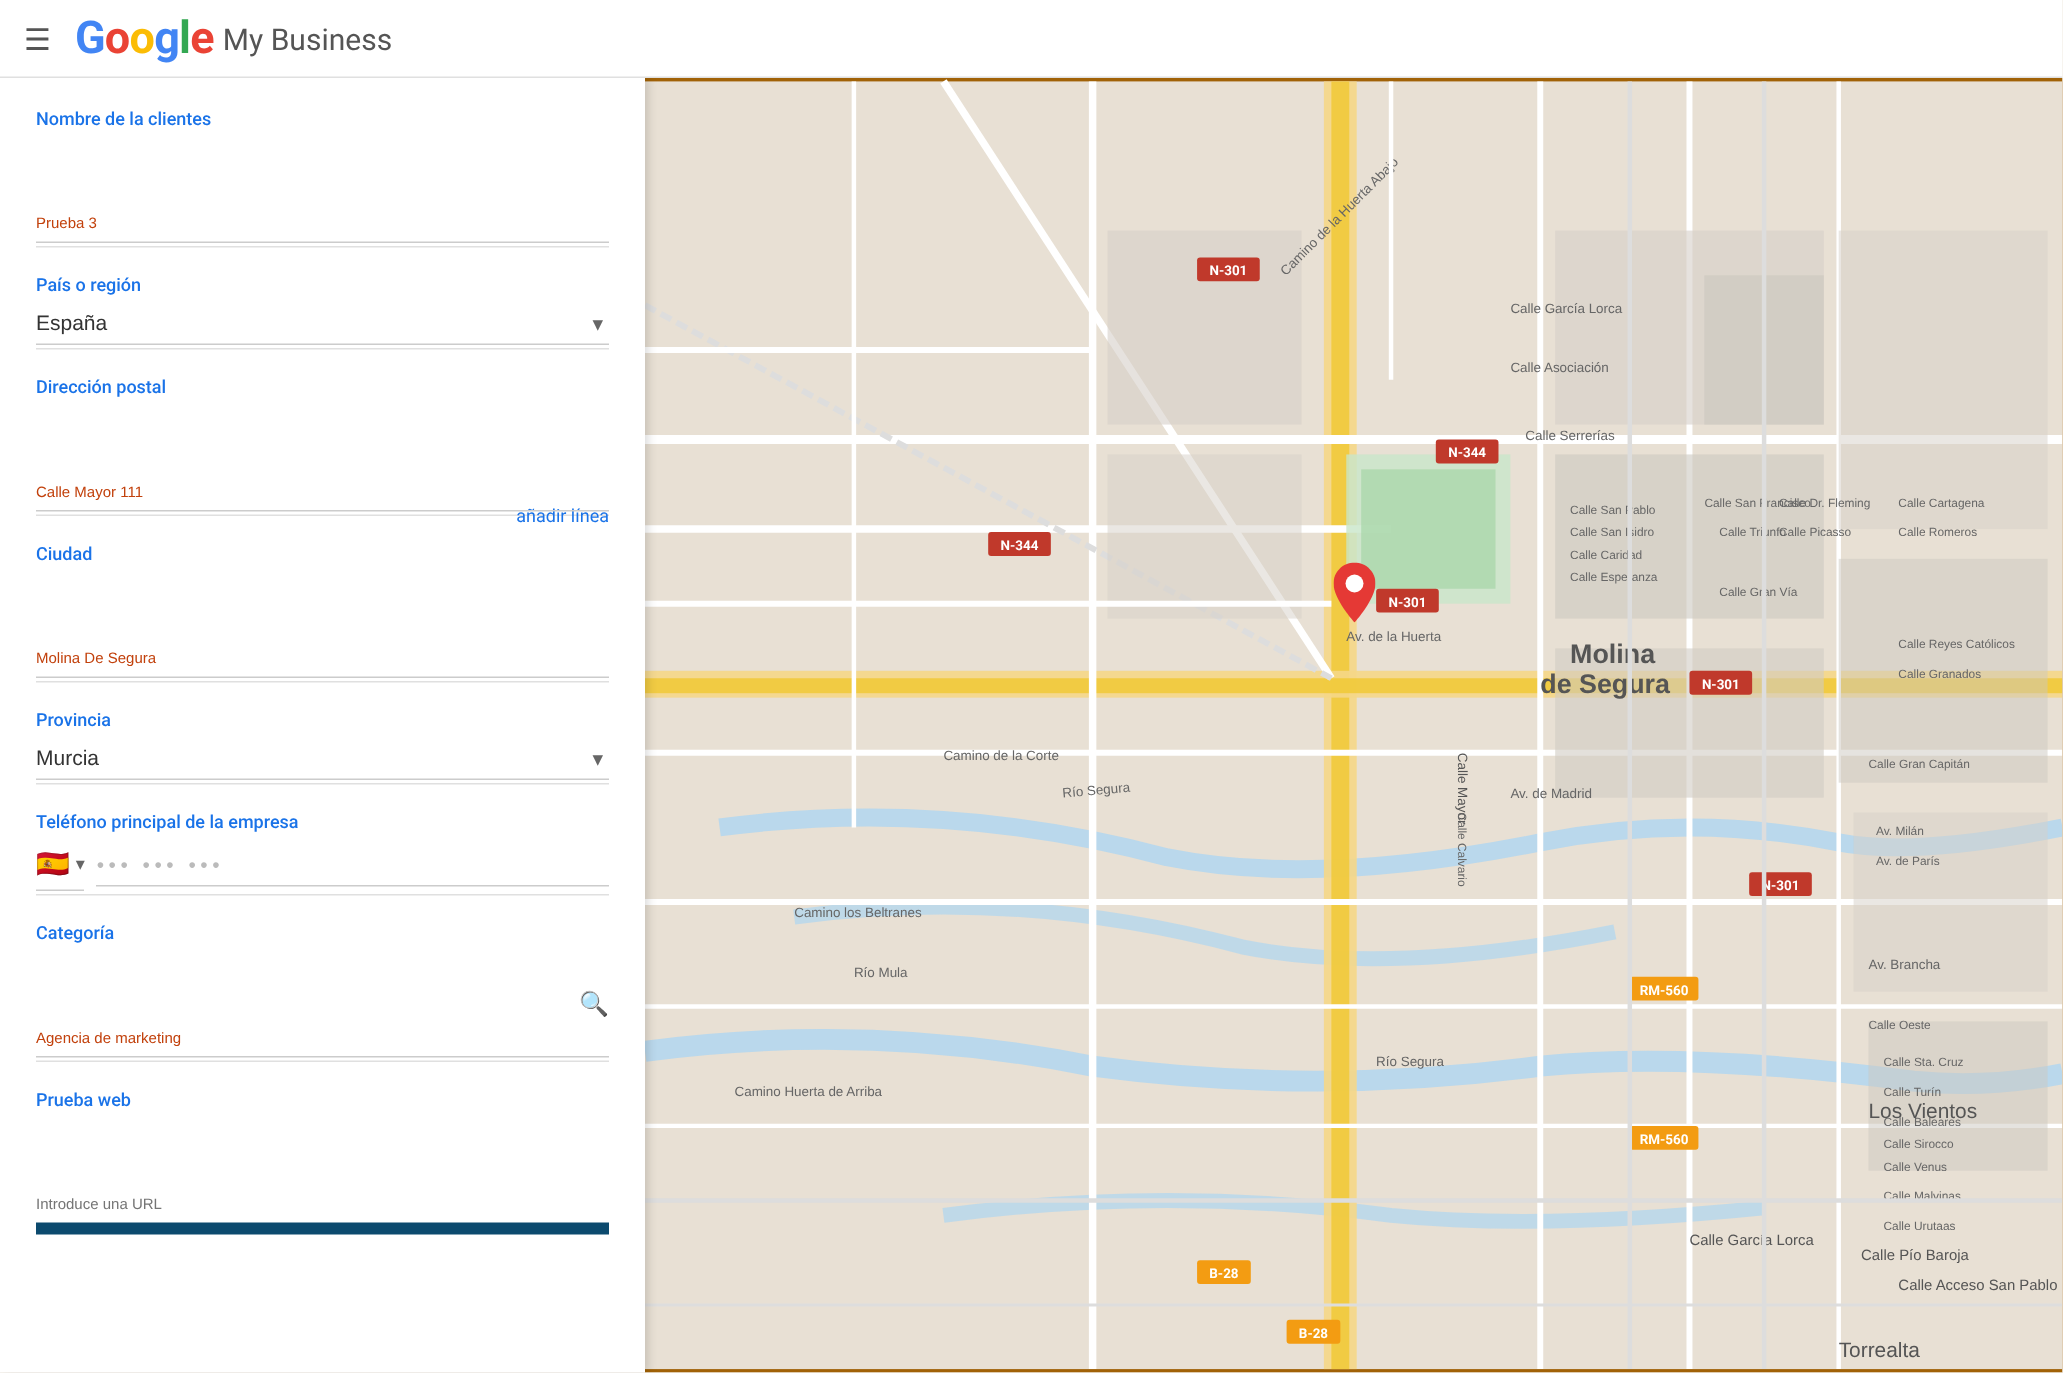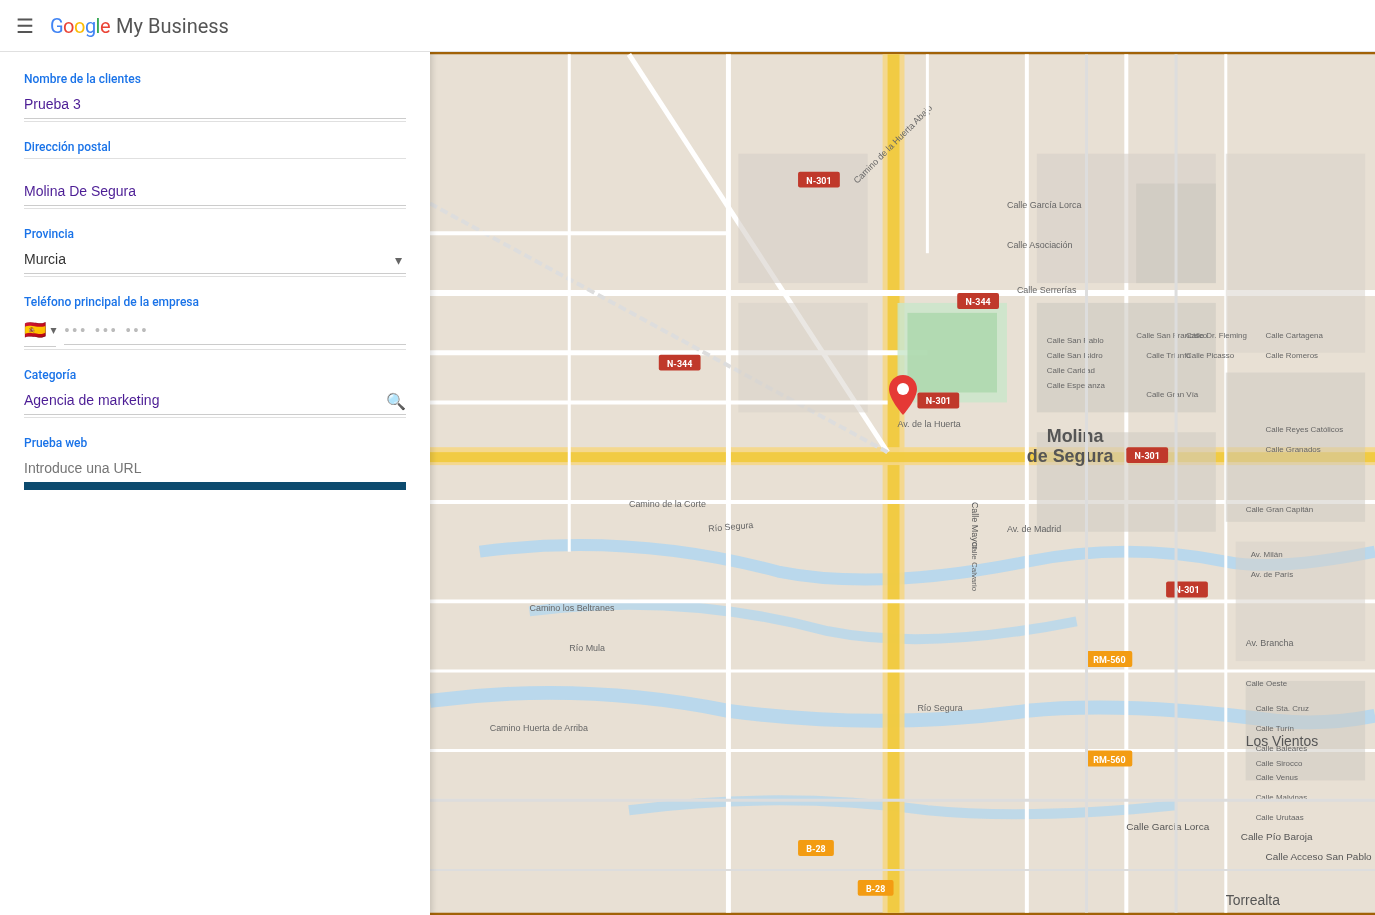--- a/index.html
+++ b/index.html
@@ -16,22 +16,22 @@
       position: relative;
       z-index: 100;
     }
     .hamburger-icon {
       font-size: 20px;
       color: #555;
       cursor: pointer;
       margin-right: 16px;
     }
     .google-logo {
-      font-size: 20px;
-      font-weight: 400;
+      font-size: 30px;
+      font-weight: 700;
       margin-right: 6px;
       letter-spacing: -0.5px;
     }
     .google-logo .g-blue { color: #4285F4; }
     .google-logo .g-red { color: #EA4335; }
     .google-logo .g-yellow { color: #FBBC05; }
     .google-logo .g-green { color: #34A853; }
     .header-title {
       font-size: 20px;
       color: #555;
@@ -66,24 +66,25 @@
       font-weight: 500;
       margin-bottom: 4px;
       display: block;
     }
 
     .field-input {
       width: 100%;
       border: none;
       border-bottom: 1px solid #ccc;
       padding: 6px 0;
-      font-size: 14px;
-      color: #4c1d95;
+      font-size: 10px;
+      color: #c2410c;
       outline: none;
       background: transparent;
+      margin-top: 48px;
     }
     .field-input.active-blue {
       border-bottom: 8px solid #0c4a6e;
     }
 
     .field-select {
       width: 100%;
       border: none;
       border-bottom: 1px solid #ccc;
       padding: 6px 0;
@@ -252,28 +253,44 @@
 <div class="main-layout">
 
   <div class="form-panel">
 
     <div class="form-field">
       <label class="field-label">Nombre de la clientes</label>
       <input class="field-input" type="text" value="Prueba 3" placeholder="Prueba 3" style="">
       <div class="field-divider"></div>
     </div>
 
+    <div class="form-field">
+      <label class="field-label">País o región</label>
+      <div class="select-wrapper">
+        <select class="field-select">
+          <option>España</option>
+          <option>Portugal</option>
+          <option>Francia</option>
+        </select>
+      </div>
+      <div class="field-divider"></div>
+    </div>
 
     <div class="form-field">
       <label class="field-label">Dirección postal</label>
-      <div class="field-divider"></div>
-    </div>
-
-
-    <div class="form-field">
+      <div style="position:relative;">
+        <input class="field-input" type="text" value="Calle Mayor 111" placeholder="Calle Mayor 111" style="">
+        <span class="add-line-link">añadir línea</span>
+      </div>
+      <div class="field-divider"></div>
+    </div>
+
+
+    <div class="form-field">
+      <label class="field-label">Ciudad</label>
       <input class="field-input" type="text" value="Molina De Segura" placeholder="Molina De Segura" style="">
       <div class="field-divider"></div>
     </div>
 
     <div class="form-field">
       <label class="field-label">Provincia</label>
       <div class="select-wrapper">
         <select class="field-select">
           <option>Murcia</option>
           <option>Madrid</option>

